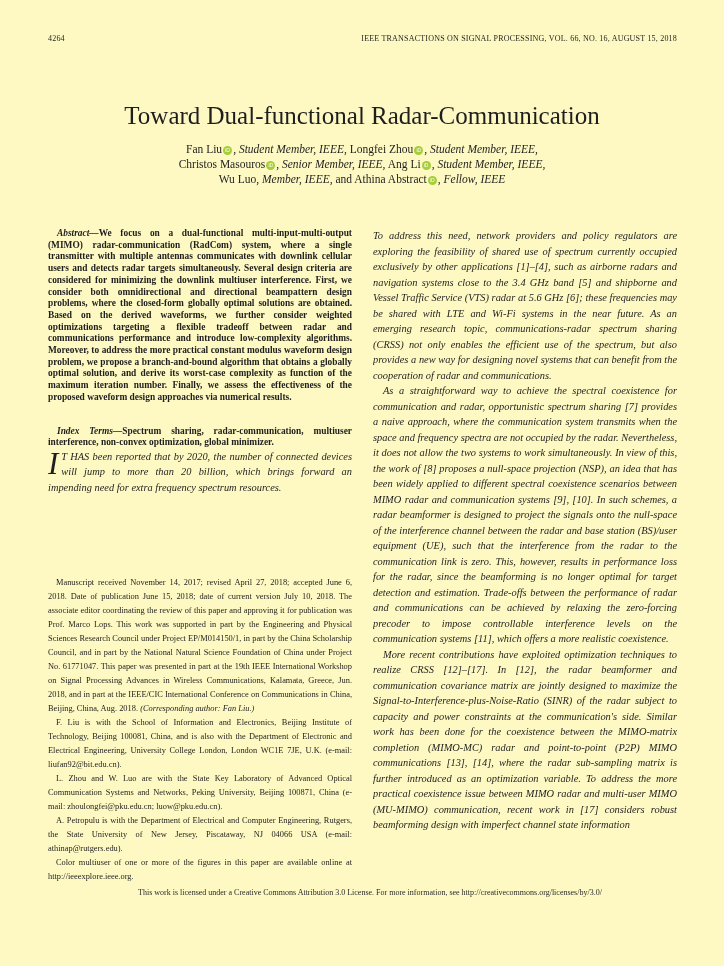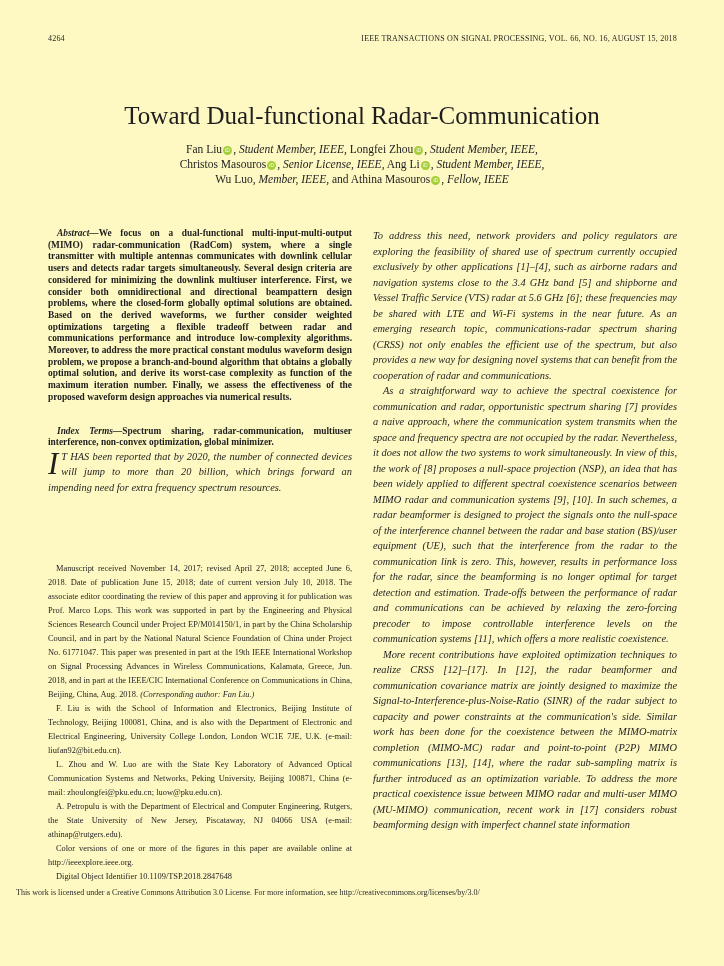--- a/index.html
+++ b/index.html
@@ -106,21 +106,21 @@
     line-height: 14px;
     text-align: justify;
   }
   .footnotes p { text-indent: 8px; }
   .footnotes i { font-style: italic; }
   .col-right.body-text { height: 660px; overflow: hidden; }
   
   .license-line {
     position: absolute;
     top: 888px; left: 16px; right: 0;
-    text-align: left;
+    text-align: center;
     font-size: 8px;
     color: #2a2a2a;
   }
 </style>
 </head>
 <body>
 
 <div class="page">
 
   <div class="running-head">
@@ -130,46 +130,45 @@
 
   <h1 class="title-block">
     <span>Toward Dual-functional Radar-Communication</span><br>
   </h1>
 
   <div class="author-block">
     <div>
       <span>Fan Liu</span><span class="orcid" style="background: rgb(166, 206, 57);">iD</span><span>, </span><i>Student Member, IEEE,</i><span> Longfei Zhou</span><span class="orcid" style="background: rgb(166, 206, 57);">iD</span><span>, </span><i>Student Member, IEEE,</i>
     </div>
     <div>
-      <span>Christos Masouros</span><span class="orcid" style="background: rgb(166, 206, 57);">iD</span><span>, </span><i>Senior License, IEEE,</i><span> Ang Li</span><span class="orcid" style="background: rgb(166, 206, 57);">iD</span><span>, </span><i>Student Member, IEEE,</i>
+      <span>Christos Masouros</span><span class="orcid" style="background: rgb(166, 206, 57);">iD</span><span>, </span><i>Senior Member, IEEE,</i><span> Ang Li</span><span class="orcid" style="background: rgb(166, 206, 57);">iD</span><span>, </span><i>Student Member, IEEE,</i>
     </div>
     <div>
-      <span>Wu Luo, </span><i>Member, IEEE,</i><span> and Athina Masouros</span><span class="orcid" style="background: rgb(166, 206, 57);">iD</span><span>, </span><i>Fellow, IEEE</i>
+      <span>Wu Luo, </span><i>Member, IEEE,</i><span> and Athina Abstract</span><span class="orcid" style="background: rgb(166, 206, 57);">iD</span><span>, </span><i>Fellow, IEEE</i>
     </div>
   </div>
 
   <div class="columns">
 
     <div class="col col-left">
       <p class="abstract"><span class="leadin">Abstract—</span><span>We focus on a dual-functional multi-input-multi-output (MIMO) radar-communication (RadCom) system, where a single transmitter with multiple antennas communicates with downlink cellular users and detects radar targets simultaneously. Several design criteria are considered for minimizing the downlink multiuser interference. First, we consider both omnidirectional and directional beampattern design problems, where the closed-form globally optimal solutions are obtained. Based on the derived waveforms, we further consider weighted optimizations targeting a flexible tradeoff between radar and communications performance and introduce low-complexity algorithms. Moreover, to address the more practical constant modulus waveform design problem, we propose a branch-and-bound algorithm that obtains a globally optimal solution, and derive its worst-case complexity as function of the maximum iteration number. Finally, we assess the effectiveness of the proposed waveform design approaches via numerical results.</span></p>
 
       <p class="index-terms"><span class="leadin">Index Terms—</span><span>Spectrum sharing, radar-communication, multiuser interference, non-convex optimization, global minimizer.</span></p>
 
 
       <div class="body-text">
         <p class="no-indent"><span class="dropcap">I</span><span>T HAS been reported that by 2020, the number of connected devices will jump to more than 20 billion, which brings forward an impending need for extra frequency spectrum resources.</span></p>
       </div>
 
       <div class="footnotes">
         <p><span>Manuscript received November 14, 2017; revised April 27, 2018; accepted June 6, 2018. Date of publication June 15, 2018; date of current version July 10, 2018. The associate editor coordinating the review of this paper and approving it for publication was Prof. Marco Lops. This work was supported in part by the Engineering and Physical Sciences Research Council under Project EP/M014150/1, in part by the China Scholarship Council, and in part by the National Natural Science Foundation of China under Project No. 61771047. This paper was presented in part at the 19th IEEE International Workshop on Signal Processing Advances in Wireless Communications, Kalamata, Greece, Jun. 2018, and in part at the IEEE/CIC International Conference on Communications in China, Beijing, China, Aug. 2018. </span><i>(Corresponding author: Fan Liu.)</i></p>
         <p>F. Liu is with the School of Information and Electronics, Beijing Institute of Technology, Beijing 100081, China, and is also with the Department of Electronic and Electrical Engineering, University College London, London WC1E 7JE, U.K. (e-mail: liufan92@bit.edu.cn).</p>
         <p>L. Zhou and W. Luo are with the State Key Laboratory of Advanced Optical Communication Systems and Networks, Peking University, Beijing 100871, China (e-mail: zhoulongfei@pku.edu.cn; luow@pku.edu.cn).</p>
         <p>A. Petropulu is with the Department of Electrical and Computer Engineering, Rutgers, the State University of New Jersey, Piscataway, NJ 04066 USA (e-mail: athinap@rutgers.edu).</p>
-        <p>Color versions of one or more of the figures in this paper are available online at http://ieeexplore.ieee.org.</p>
-        <p>Digital Object Identifier 10.1109/TSP.2018.2847648</p>
+        <p>Color multiuser of one or more of the figures in this paper are available online at http://ieeexplore.ieee.org.</p>
       </div>
     </div>
 
     <div class="col col-right body-text">
       <p class="no-indent">To address this need, network providers and policy regulators are exploring the feasibility of shared use of spectrum currently occupied exclusively by other applications [1]–[4], such as airborne radars and navigation systems close to the 3.4 GHz band [5] and shipborne and Vessel Traffic Service (VTS) radar at 5.6 GHz [6]; these frequencies may be shared with LTE and Wi-Fi systems in the near future. As an emerging research topic, communications-radar spectrum sharing (CRSS) not only enables the efficient use of the spectrum, but also provides a new way for designing novel systems that can benefit from the cooperation of radar and communications.</p>
       <p>As a straightforward way to achieve the spectral coexistence for communication and radar, opportunistic spectrum sharing [7] provides a naive approach, where the communication system transmits when the space and frequency spectra are not occupied by the radar. Nevertheless, it does not allow the two systems to work simultaneously. In view of this, the work of [8] proposes a null-space projection (NSP), an idea that has been widely applied to different spectral coexistence scenarios between MIMO radar and communication systems [9], [10]. In such schemes, a radar beamformer is designed to project the signals onto the null-space of the interference channel between the radar and base station (BS)/user equipment (UE), such that the interference from the radar to the communication link is zero. This, however, results in performance loss for the radar, since the beamforming is no longer optimal for target detection and estimation. Trade-offs between the performance of radar and communications can be achieved by relaxing the zero-forcing precoder to impose controllable interference levels on the communication systems [11], which offers a more realistic coexistence.</p>
       <p>More recent contributions have exploited optimization techniques to realize CRSS [12]–[17]. In [12], the radar beamformer and communication covariance matrix are jointly designed to maximize the Signal-to-Interference-plus-Noise-Ratio (SINR) of the radar subject to capacity and power constraints at the communication's side. Similar work has been done for the coexistence between the MIMO-matrix completion (MIMO-MC) radar and point-to-point (P2P) MIMO communications [13], [14], where the radar sub-sampling matrix is further introduced as an optimization variable. To address the more practical coexistence issue between MIMO radar and multi-user MIMO (MU-MIMO) communication, recent work in [17] considers robust beamforming design with imperfect channel state information</p>
     </div>
 
   </div>

